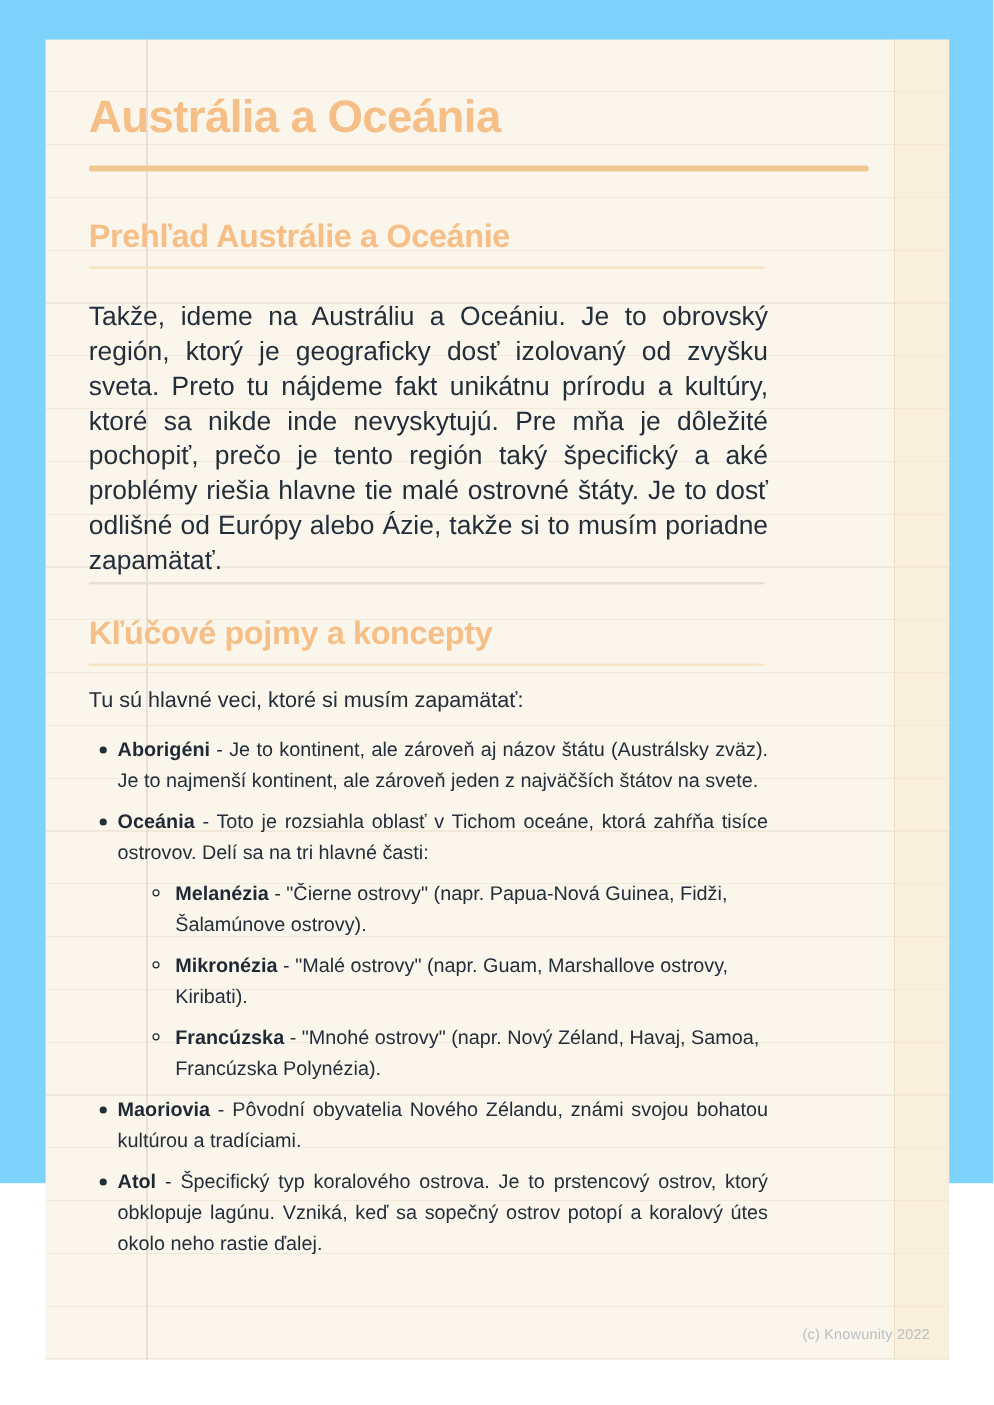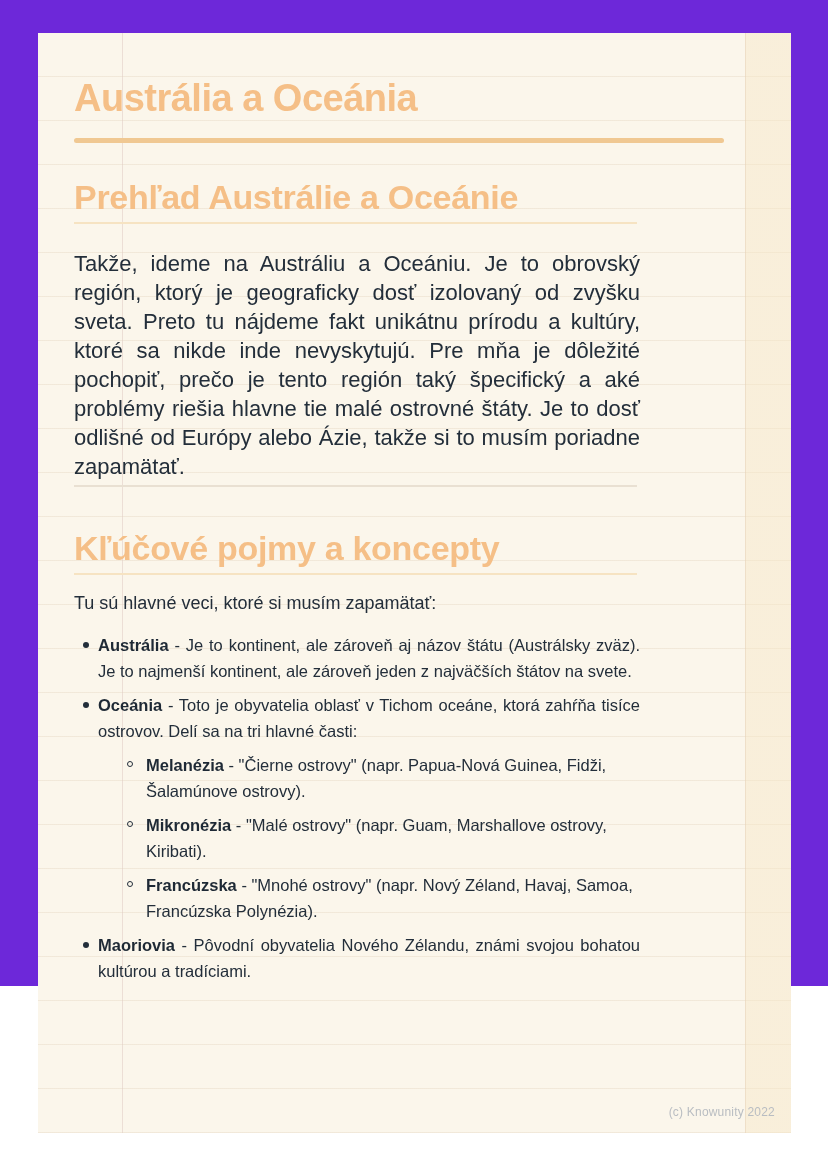--- a/index.html
+++ b/index.html
@@ -2,21 +2,21 @@
 <html><head>
 <meta charset="utf-8">
 <style>
   * { margin: 0; padding: 0; box-sizing: border-box; }
   html, body {
     width: 828px; height: 1171px;
     background: #ffffff;
     font-family: "Liberation Sans", "DejaVu Sans", sans-serif;
     overflow: hidden;
   }
-  .stage { position: relative; width: 828px; height: 986px; background: #6d28d9; }
+  .stage { position: relative; width: 828px; height: 986px; background: #7dd3fc; }
 
   
   .card {
     position: absolute;
     left: 38px; top: 33px;
     width: 753px; height: 1100px;
     background-color: #fbf6eb;
     
     background-image:
       linear-gradient(to right, transparent 708px, rgba(246,230,198,0.45) 708px),
@@ -31,25 +31,25 @@
   h1.doc-title {
     font-size: 38px; line-height: 42px; font-weight: bold;
     letter-spacing: -0.5px; color: #f5bf87;
   }
   .title-rule {
     margin-top: 19px; height: 5px; width: 650px;
     background: #f0c892; border-radius: 3px;
   }
 
   h2.section-heading {
-    font-size: 34px; line-height: 33px; font-weight: bold;
+    font-size: 27px; line-height: 33px; font-weight: bold;
     letter-spacing: -0.3px; color: #f5bf87;
   }
   h2.first  { margin-top: 38px; }
-  h2.second { margin-top: 45px; }
+  h2.second { margin-top: 25px; }
   .h2-rule { margin-top: 8px; height: 2px; width: 563px; background: #f6e3c2; }
 
   p.body-text {
     margin-top: 25px; max-width: 566px;
     font-size: 22px; line-height: 29px;
     color: #232e3a; text-align: justify;
   }
 
   hr.section-divider {
     margin-top: 4px; border: none; height: 2px;
@@ -107,26 +107,26 @@
 
       <section>
         <h2 class="section-heading second">Kľúčové pojmy a koncepty</h2>
         <div class="h2-rule"></div>
         <p class="intro-text">Tu sú hlavné veci, ktoré si musím zapamätať:</p>
 
         <ul class="concepts">
 
           <li>
             <span class="dot-marker"></span>
-            <div class="li-text"><strong>Austrália</strong><span> - Je to kontinent, ale zároveň aj názov štátu (Austrálsky zväz). Je to najmenší kontinent, ale zároveň jeden z najväčších štátov na svete.</span></div>
+            <div class="li-text"><strong>Aborigéni</strong><span> - Je to kontinent, ale zároveň aj názov štátu (Austrálsky zväz). Je to najmenší kontinent, ale zároveň jeden z najväčších štátov na svete.</span></div>
           </li>
 
           <li>
             <span class="dot-marker"></span>
-            <div class="li-text"><strong>Oceánia</strong><span> - Toto je obyvatelia oblasť v Tichom oceáne, ktorá zahŕňa tisíce ostrovov. Delí sa na tri hlavné časti:</span></div>
+            <div class="li-text"><strong>Oceánia</strong><span> - Toto je rozsiahla oblasť v Tichom oceáne, ktorá zahŕňa tisíce ostrovov. Delí sa na tri hlavné časti:</span></div>
             <ul class="sub-concepts">
               <li>
                 <span class="circle-marker"></span>
                 <div class="li-text"><strong>Melanézia</strong><span> - "Čierne ostrovy" (napr. Papua-Nová Guinea, Fidži, Šalamúnove ostrovy).</span></div>
               </li>
               <li>
                 <span class="circle-marker"></span>
                 <div class="li-text"><strong>Mikronézia</strong><span> - "Malé ostrovy" (napr. Guam, Marshallove ostrovy, Kiribati).</span></div>
               </li>
               <li>
@@ -136,20 +136,24 @@
             </ul>
           </li>
 
 
 
           <li>
             <span class="dot-marker"></span>
             <div class="li-text"><strong>Maoriovia</strong><span> - Pôvodní obyvatelia Nového Zélandu, známi svojou bohatou kultúrou a tradíciami.</span></div>
           </li>
 
+          <li>
+            <span class="dot-marker"></span>
+            <div class="li-text"><strong>Atol</strong><span> - Špecifický typ koralového ostrova. Je to prstencový ostrov, ktorý obklopuje lagúnu. Vzniká, keď sa sopečný ostrov potopí a koralový útes okolo neho rastie ďalej.</span></div>
+          </li>
 
         </ul>
       </section>
 
     </div>
     <div class="copyright">(c) Knowunity 2022</div>
   </div>
 </div>
 
 </body></html>

